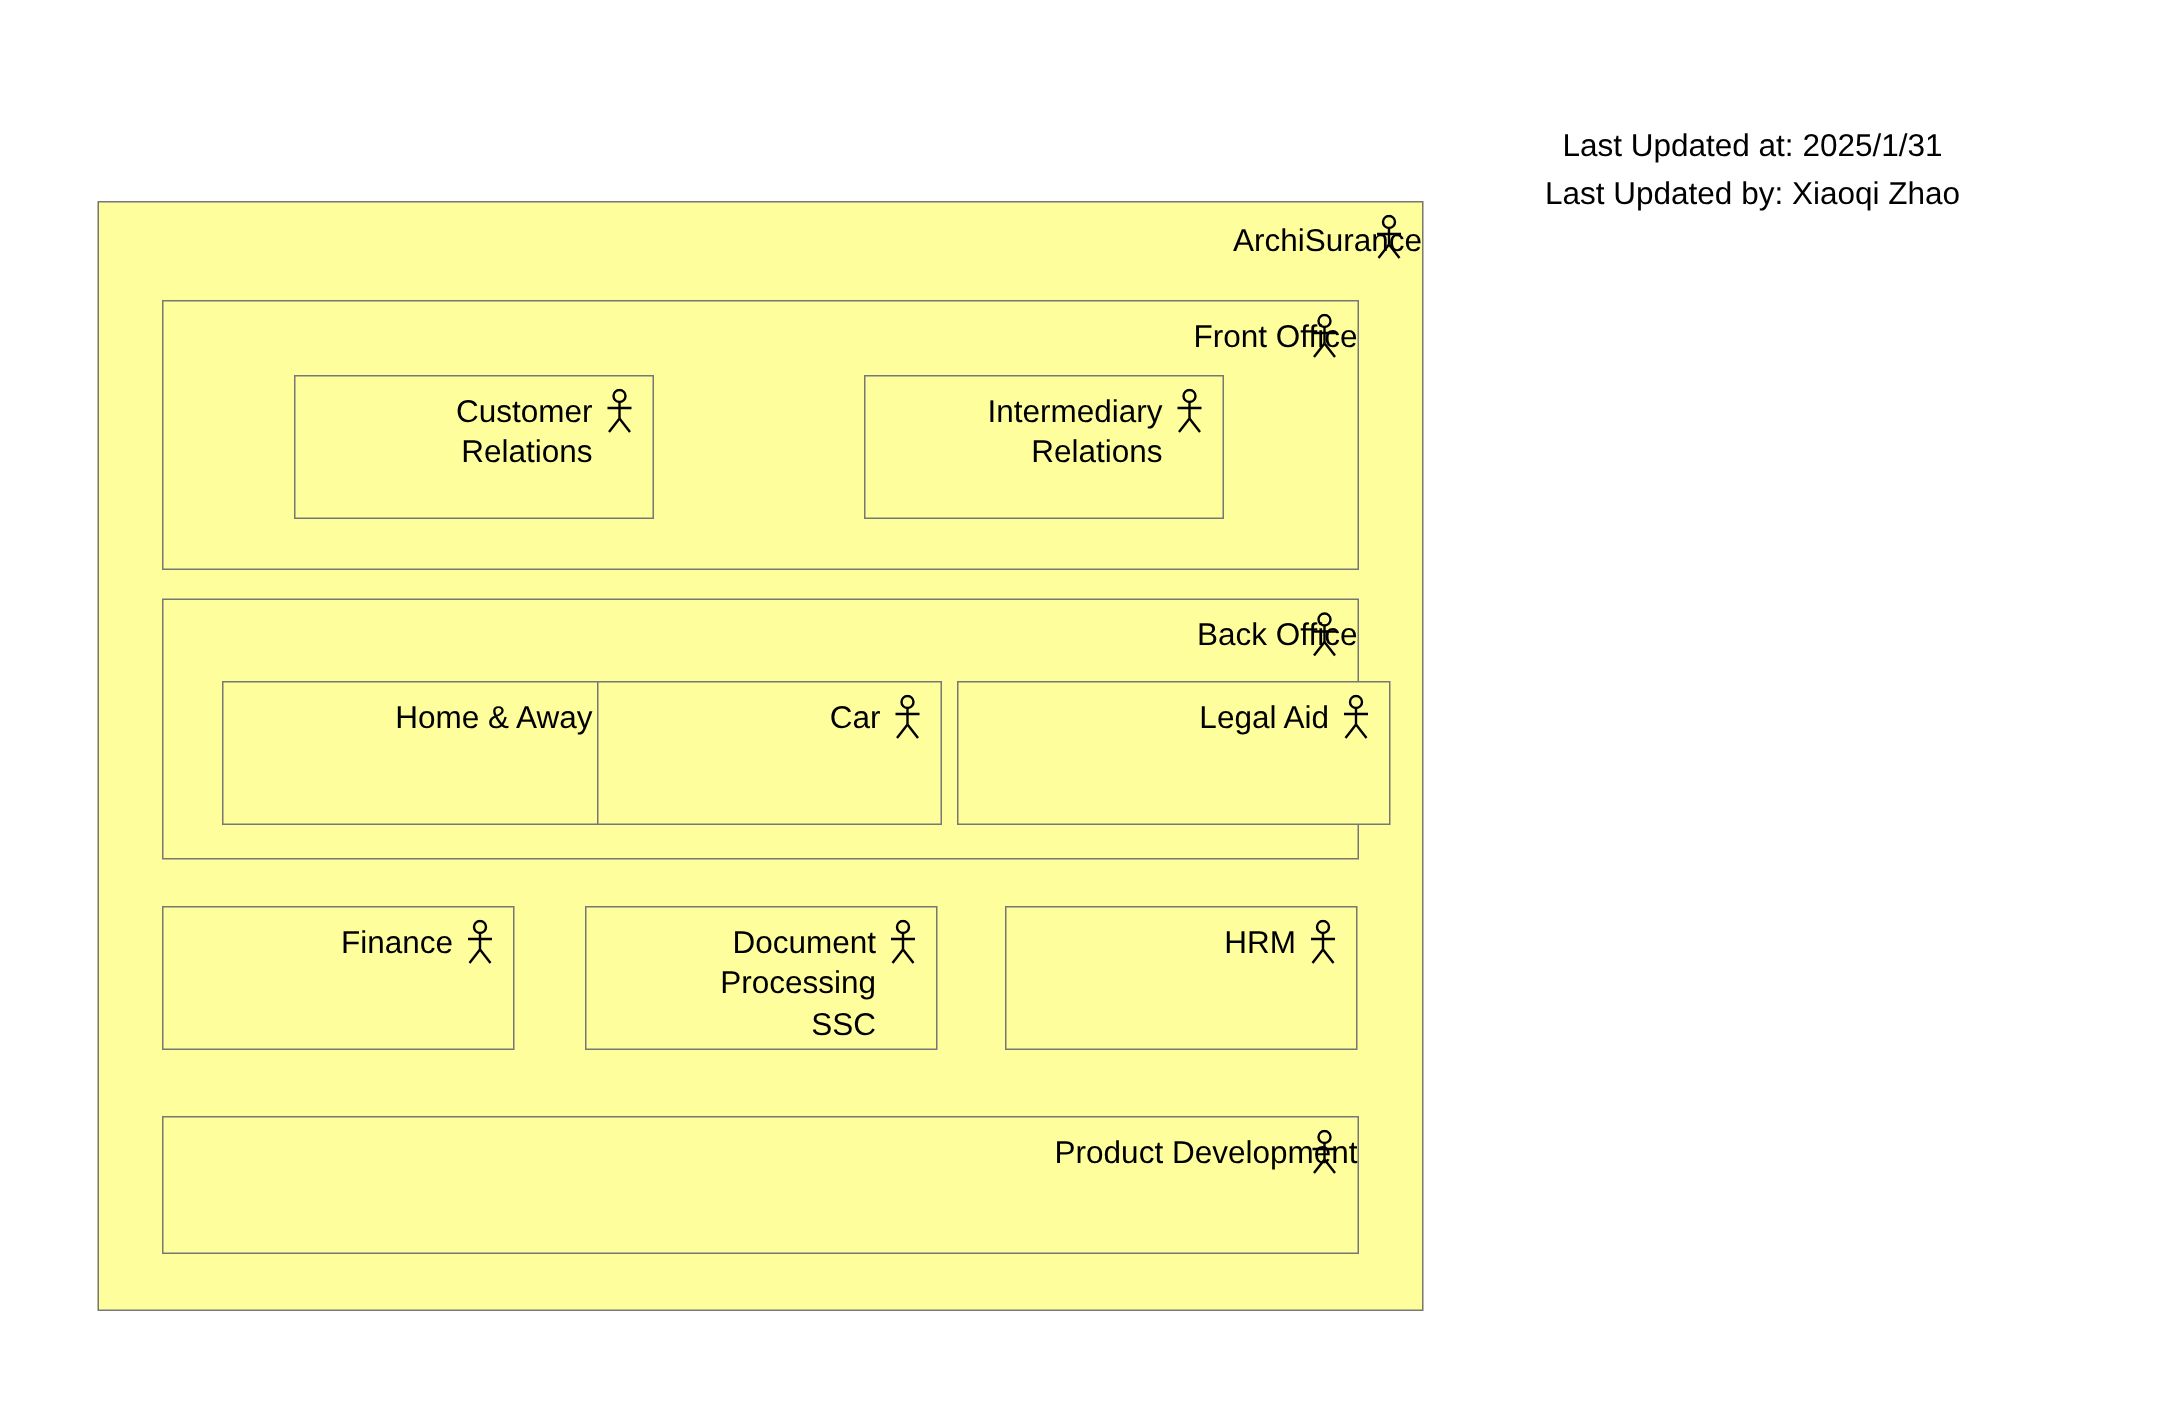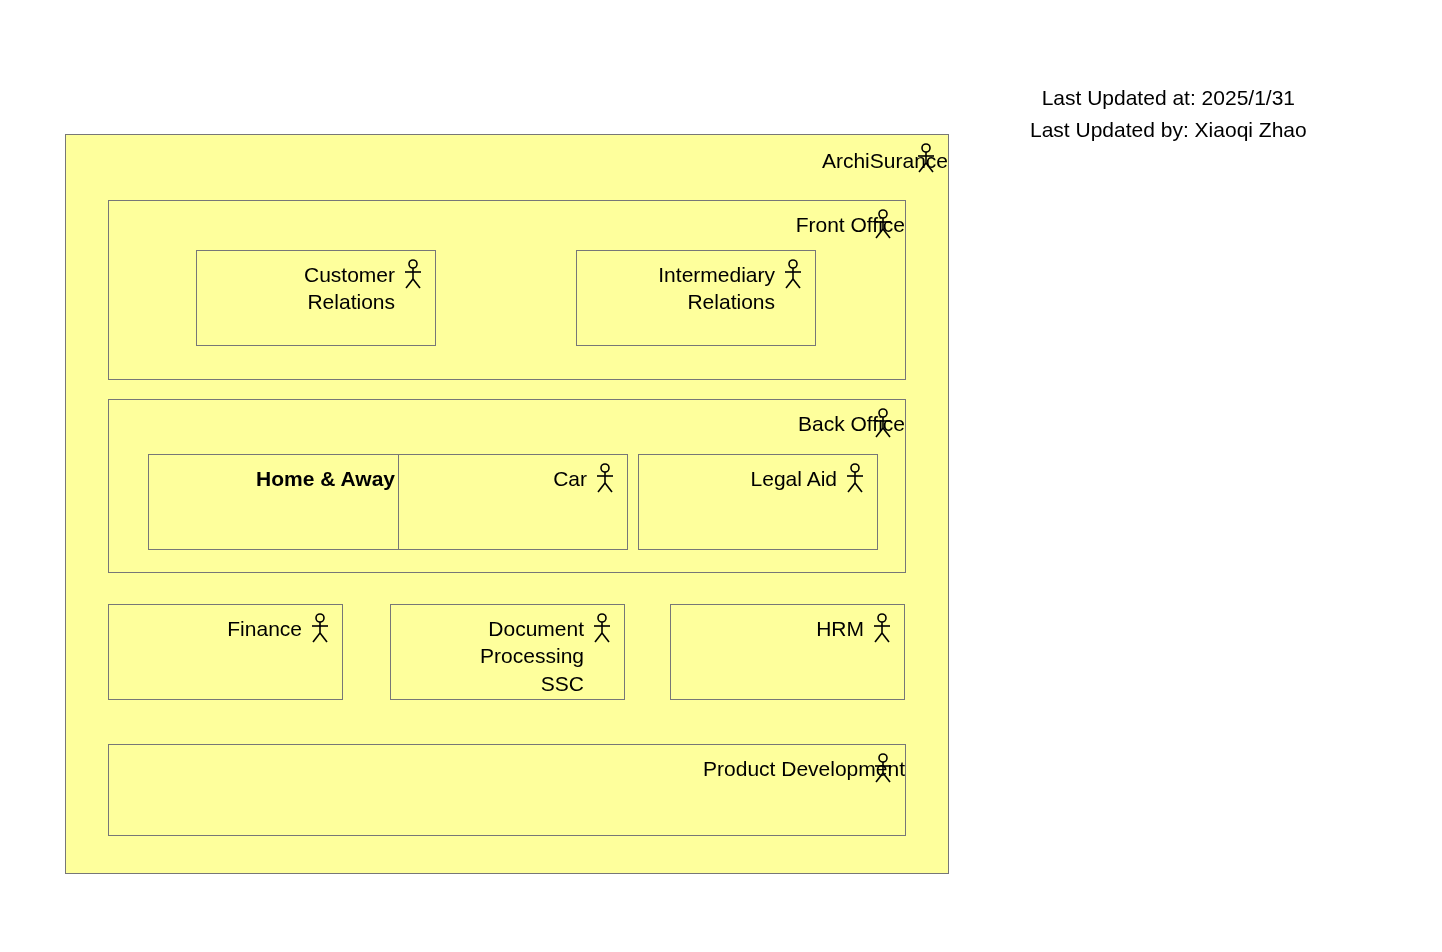--- a/index.html
+++ b/index.html
@@ -85,21 +85,21 @@
       <svg viewBox="0 0 24 30">
           <circle cx="12" cy="5" r="4" fill="none" stroke="#000" stroke-width="1.6"></circle>
           <line x1="12" y1="9" x2="12" y2="20" stroke="#000" stroke-width="1.6"></line>
           <line x1="4" y1="13" x2="20" y2="13" stroke="#000" stroke-width="1.6"></line>
           <line x1="12" y1="20" x2="5" y2="29" stroke="#000" stroke-width="1.6"></line>
           <line x1="12" y1="20" x2="19" y2="29" stroke="#000" stroke-width="1.6"></line>
         </svg>
     </span>
   </div>
 
-  <div class="box" style="left:148px;top:454px;width:288px;height:96px;font-weight:bold;">
+  <div class="box" style="left:148px;top:454px;width:288px;height:96px;">
     <div class="label" style="left:0;right:40px;top:10px;">Home &amp; Away</div>
     <span class="actor" style="right:10px;top:8px;">
       <svg viewBox="0 0 24 30">
           <circle cx="12" cy="5" r="4" fill="none" stroke="#000" stroke-width="1.6"></circle>
           <line x1="12" y1="9" x2="12" y2="20" stroke="#000" stroke-width="1.6"></line>
           <line x1="4" y1="13" x2="20" y2="13" stroke="#000" stroke-width="1.6"></line>
           <line x1="12" y1="20" x2="5" y2="29" stroke="#000" stroke-width="1.6"></line>
           <line x1="12" y1="20" x2="19" y2="29" stroke="#000" stroke-width="1.6"></line>
         </svg>
     </span>
@@ -111,21 +111,21 @@
       <svg viewBox="0 0 24 30">
           <circle cx="12" cy="5" r="4" fill="none" stroke="#000" stroke-width="1.6"></circle>
           <line x1="12" y1="9" x2="12" y2="20" stroke="#000" stroke-width="1.6"></line>
           <line x1="4" y1="13" x2="20" y2="13" stroke="#000" stroke-width="1.6"></line>
           <line x1="12" y1="20" x2="5" y2="29" stroke="#000" stroke-width="1.6"></line>
           <line x1="12" y1="20" x2="19" y2="29" stroke="#000" stroke-width="1.6"></line>
         </svg>
     </span>
   </div>
 
-  <div class="box" style="left:638px;top:454px;width:240px;height:96px;">
+  <div class="box" style="left:638px;top:454px;width:289px;height:96px;">
     <div class="label" style="left:0;right:40px;top:10px;">Legal Aid</div>
     <span class="actor" style="right:10px;top:8px;">
       <svg viewBox="0 0 24 30">
           <circle cx="12" cy="5" r="4" fill="none" stroke="#000" stroke-width="1.6"></circle>
           <line x1="12" y1="9" x2="12" y2="20" stroke="#000" stroke-width="1.6"></line>
           <line x1="4" y1="13" x2="20" y2="13" stroke="#000" stroke-width="1.6"></line>
           <line x1="12" y1="20" x2="5" y2="29" stroke="#000" stroke-width="1.6"></line>
           <line x1="12" y1="20" x2="19" y2="29" stroke="#000" stroke-width="1.6"></line>
         </svg>
     </span>

